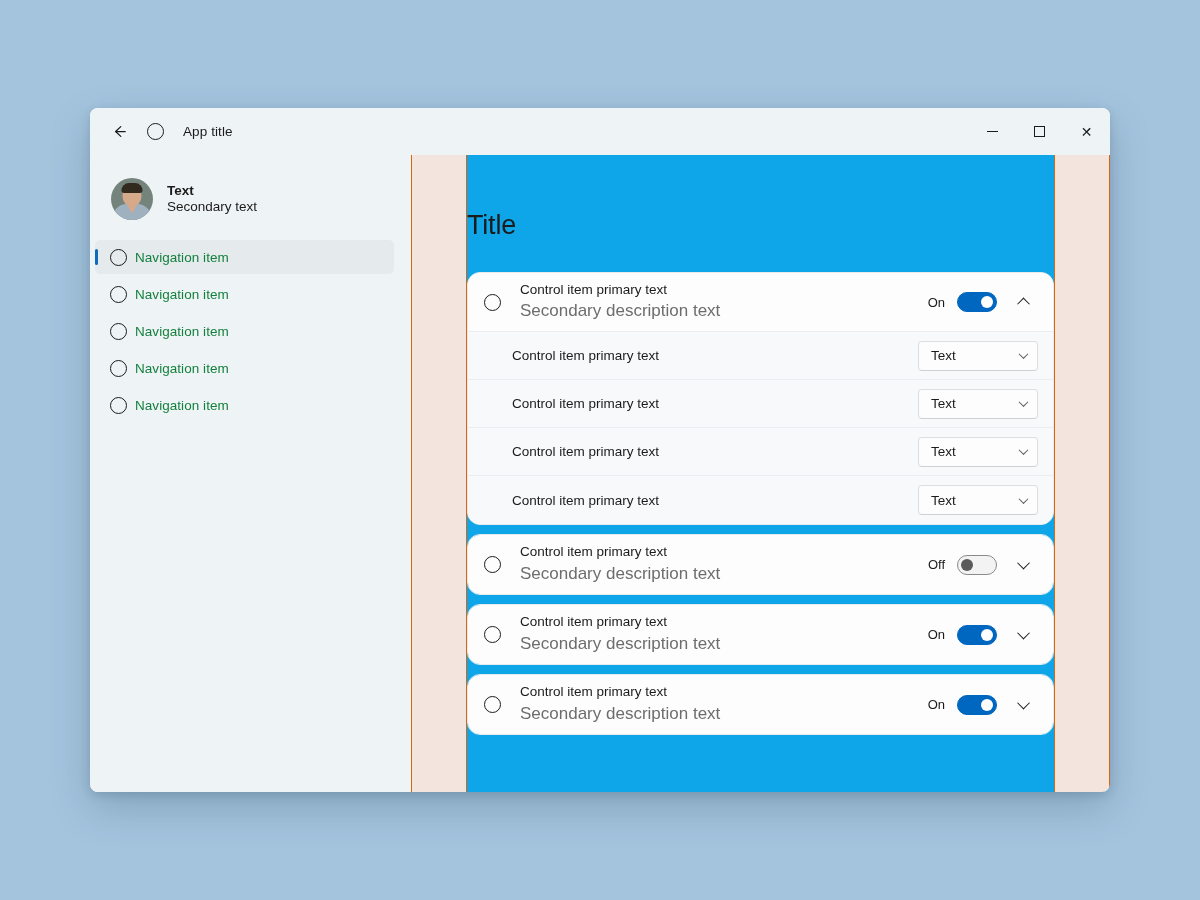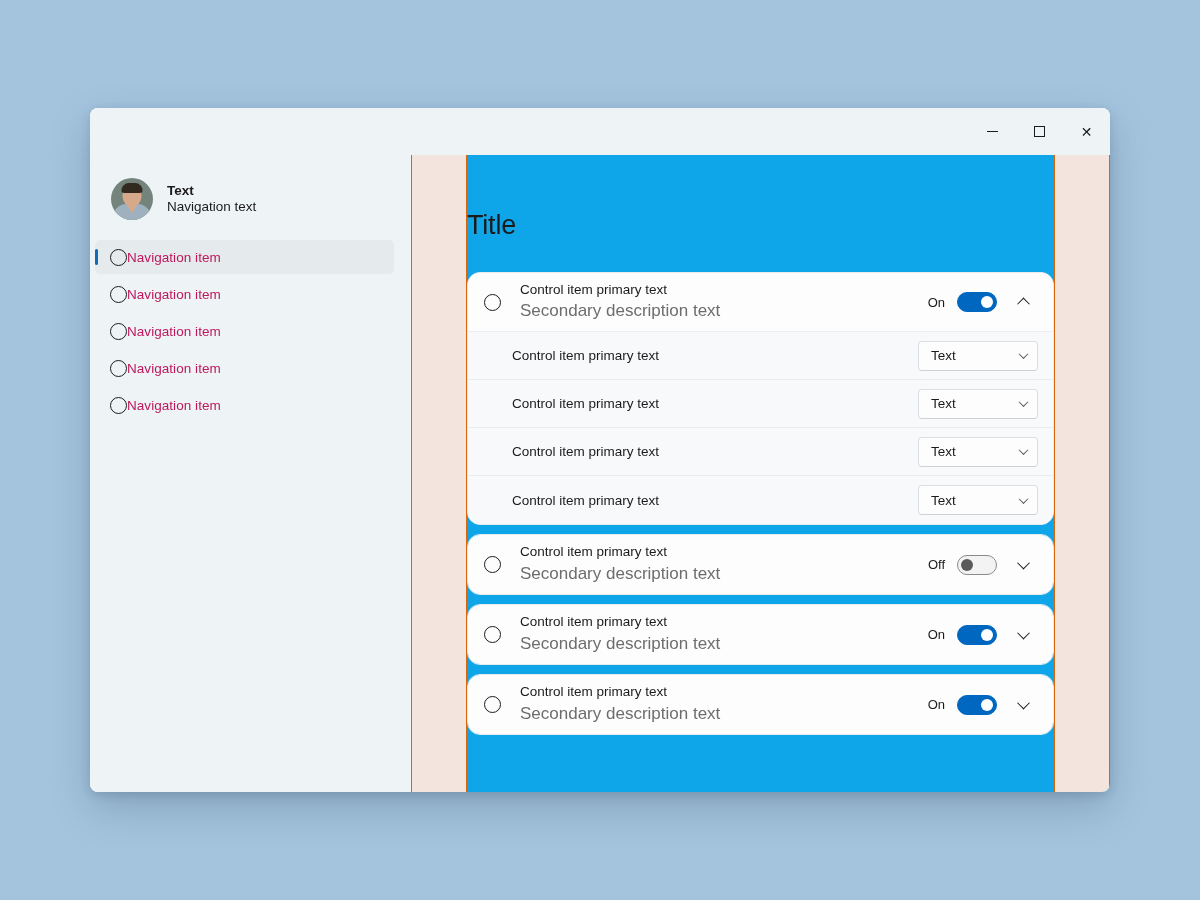--- a/index.html
+++ b/index.html
@@ -183,23 +183,23 @@
     width: 3px; height: 16px;
     border-radius: 2px;
     background: #0f6cbd;
   }
   .nav-icon {
     width: 17px; height: 17px;
     flex: 0 0 17px;
     display: flex; align-items: center; justify-content: center;
   }
   .nav-label {
-    margin-left: 0;
-    font-size: 13.5px;
-    color: #be185d;
+    margin-left: 8px;
+    font-size: 13.5px;
+    color: #15803d;
     letter-spacing: 0.05px;
   }
 
   #settings-item {
     position: absolute;
     left: 5px; bottom: 9px;
     right: 17px;
     height: 34px;
     border-radius: 5px;
     display: flex;
@@ -375,20 +375,32 @@
     transform: rotate(-45deg) translate(1px,-1px);
     flex: 0 0 auto;
   }
 </style>
 </head>
 <body>
 
 <div id="app-window">
 
   <div id="title-bar">
+    <div id="title-bar-left">
+      <div class="tb-back">
+        <svg width="17" height="17" viewBox="0 0 17 17">
+          <path d="M9.8 3.6 L4.6 8.5 L9.8 13.4" fill="none" stroke="#1b1b1b" stroke-width="1.25" stroke-linecap="round" stroke-linejoin="round"></path>
+          <line x1="4.8" y1="8.5" x2="14.2" y2="8.5" stroke="#1b1b1b" stroke-width="1.25" stroke-linecap="round"></line>
+        </svg>
+      </div>
+      <div class="tb-appicon">
+        <span class="ring ring-17"></span>
+      </div>
+      <div id="app-title-text">App title</div>
+    </div>
 
     <div id="caption-buttons">
       <div class="caption-btn">
         <span class="cap-min"></span>
       </div>
       <div class="caption-btn">
         <span class="cap-max"></span>
       </div>
       <div class="caption-btn">
         <span class="cap-close">✕</span>
@@ -402,21 +414,21 @@
 
       <div id="profile-block">
         <div id="avatar">
           <div class="shirt"></div>
           <div class="collar"></div>
           <div class="face"></div>
           <div class="hair"></div>
         </div>
         <div id="profile-text">
           <div id="profile-primary">Text</div>
-          <div id="profile-secondary">Navigation text</div>
+          <div id="profile-secondary">Secondary text</div>
         </div>
       </div>
 
       <div id="nav-list">
           <div class="nav-item selected">
             <div class="nav-indicator"></div>
             <span class="nav-icon">
               <span class="ring ring-17"></span>
             </span>
             <span class="nav-label">Navigation item</span>

